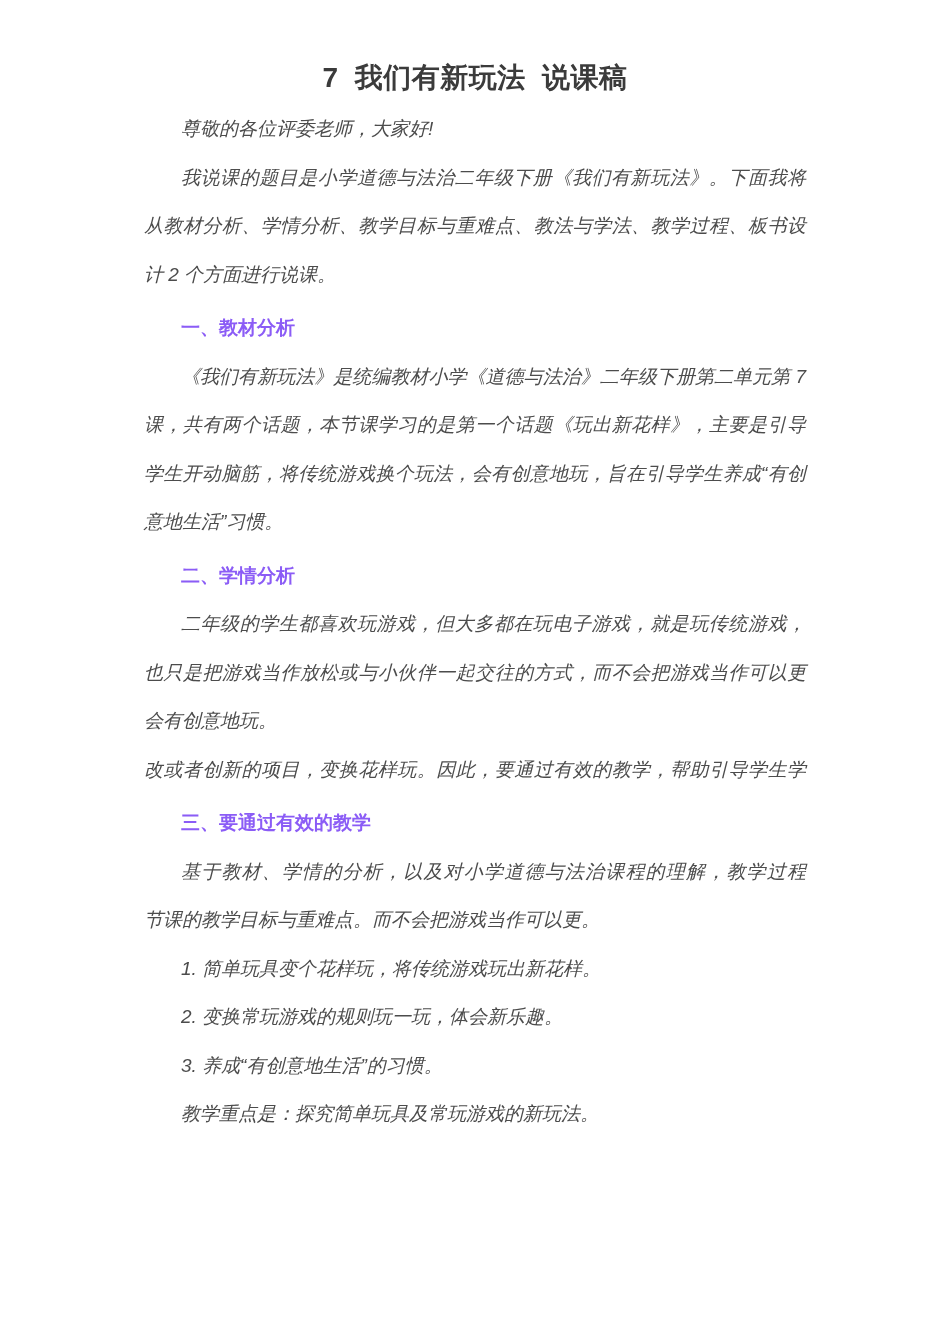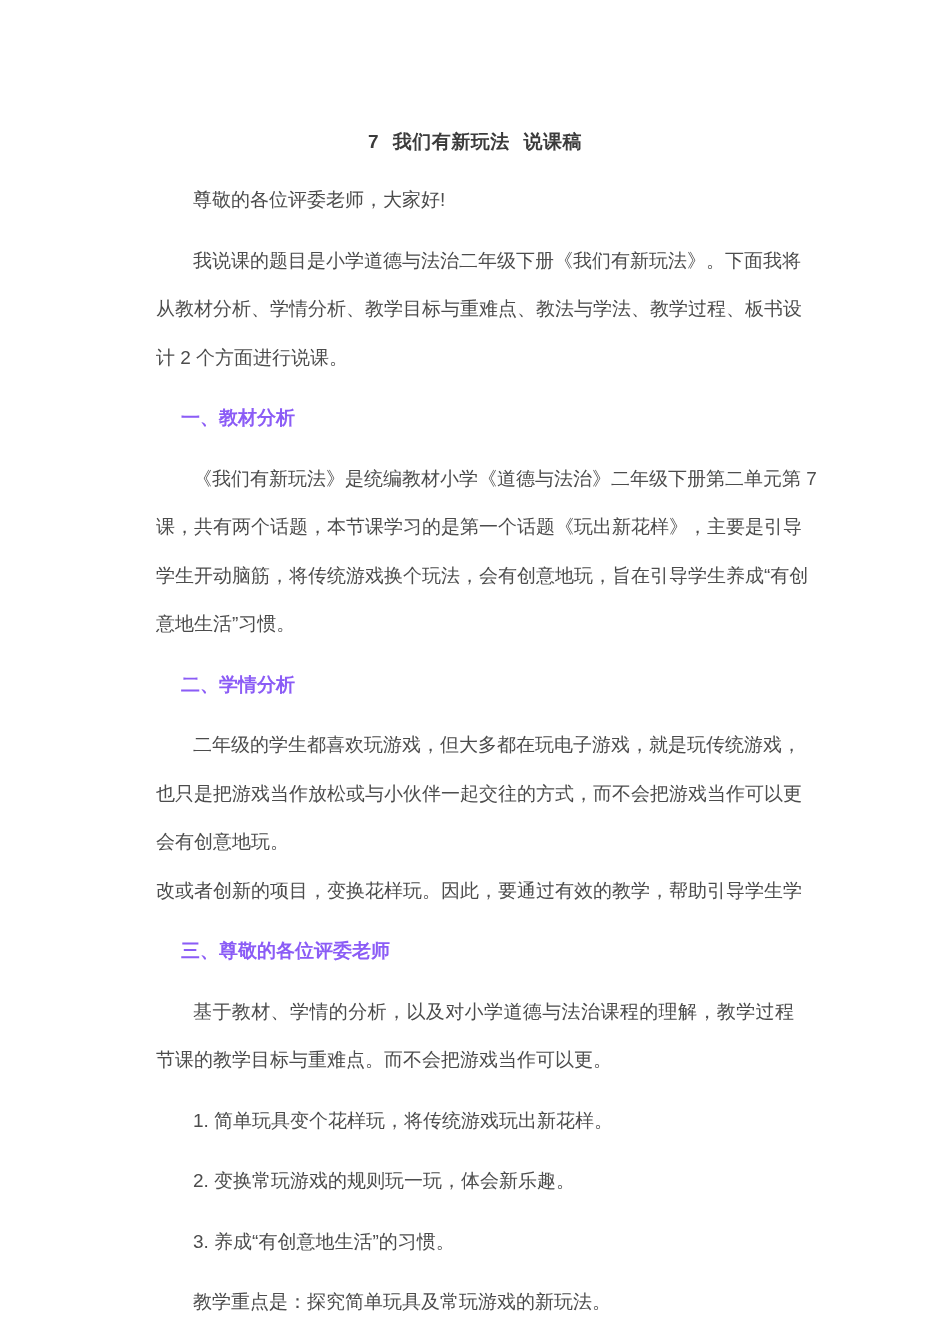--- a/index.html
+++ b/index.html
@@ -10,38 +10,39 @@
   .page {
     position: relative;
     width: 950px;
     height: 1344px;
     background: #ffffff;
     overflow: hidden;
     font-family: "Liberation Sans", "DejaVu Sans", sans-serif;
   }
   .doc-title {
     margin: 0;
-    padding-top: 120px;
+    padding-top: 56px;
     height: 44px;
     line-height: 44px;
     text-align: center;
-    font-size: 19px;
+    font-size: 28px;
     font-weight: bold;
     color: #3b3b3b;
     word-spacing: 8px;
     letter-spacing: 0.5px;
   }
   .doc-body {
     width: 662px;
     margin: 5px auto 0 auto;
     font-size: 19px;
     color: #4c4c4c;
   }
   .para {
-    margin: 12px;
+    margin: 0;
+    font-style: italic;
   }
   .line {
     height: 48.5px;
     line-height: 48.5px;
     text-align: justify;
     text-align-last: justify;
     white-space: nowrap;
     overflow: visible;
   }
   .line.first {
@@ -80,21 +81,21 @@
         <div class="line">学生开动脑筋，将传统游戏换个玩法，会有创意地玩，旨在引导学生养成“有创</div>
         <div class="line last">意地生活”习惯。</div>
       </div>
       <div class="heading">二、学情分析</div>
       <div class="para">
         <div class="line first">二年级的学生都喜欢玩游戏，但大多都在玩电子游戏，就是玩传统游戏，</div>
         <div class="line">也只是把游戏当作放松或与小伙伴一起交往的方式，而不会把游戏当作可以更</div>
         <div class="line last">会有创意地玩。</div>
         <div class="line">改或者创新的项目，变换花样玩。因此，要通过有效的教学，帮助引导学生学</div>
       </div>
-      <div class="heading">三、尊敬的各位评委老师</div>
+      <div class="heading">三、要通过有效的教学</div>
       <div class="para">
         <div class="line first">基于教材、学情的分析，以及对小学道德与法治课程的理解，教学过程</div>
         <div class="line last">节课的教学目标与重难点。而不会把游戏当作可以更。</div>
       </div>
       <div class="para">
         <div class="line first last">1. 简单玩具变个花样玩，将传统游戏玩出新花样。</div>
       </div>
       <div class="para">
         <div class="line first last">2. 变换常玩游戏的规则玩一玩，体会新乐趣。</div>
       </div>

